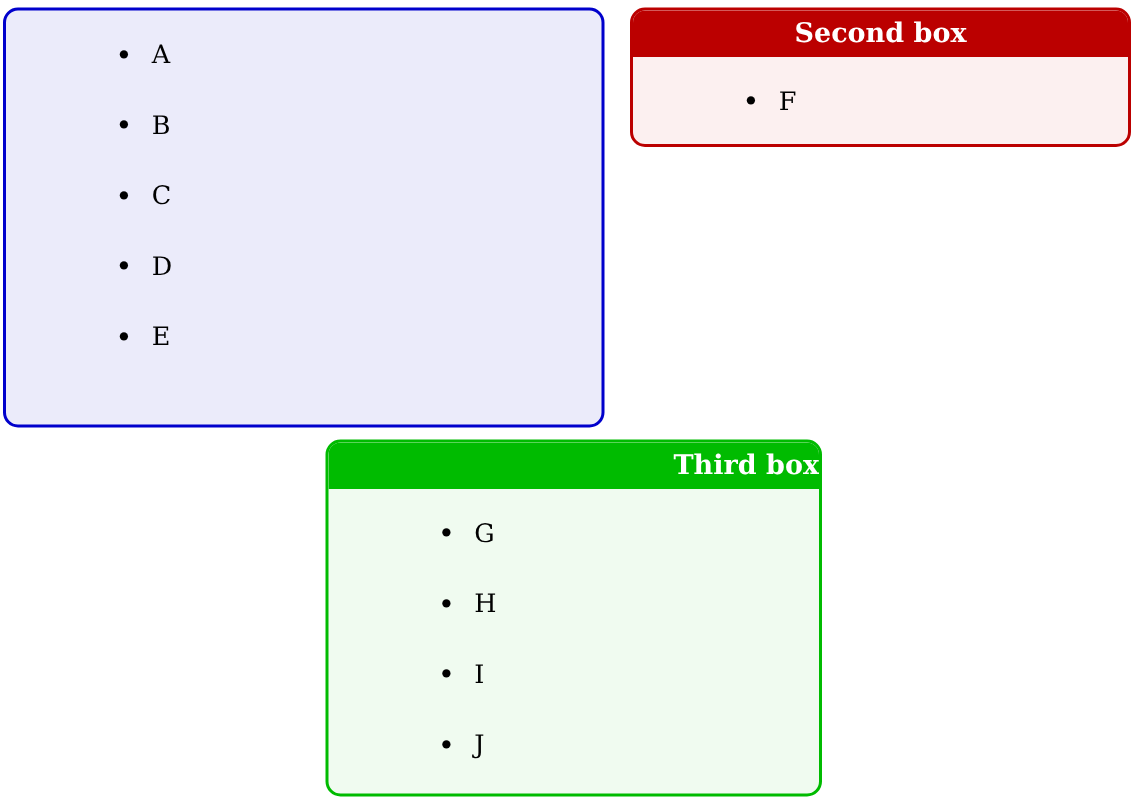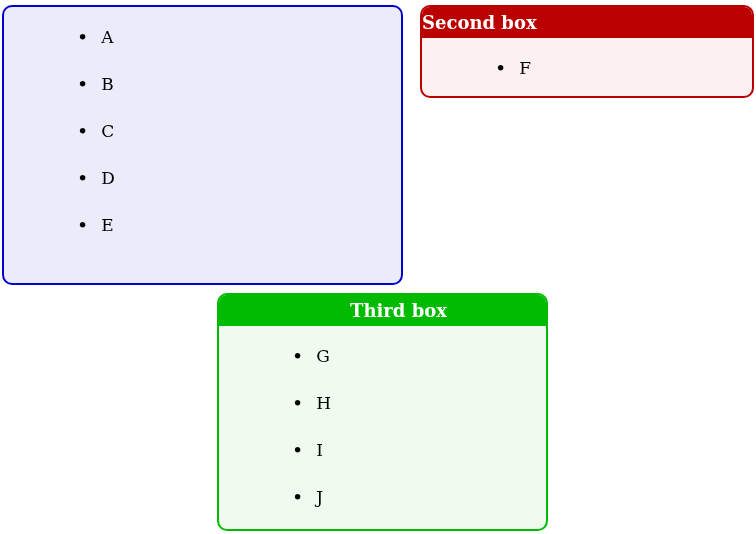--- a/index.html
+++ b/index.html
@@ -27,22 +27,22 @@
     box-sizing: border-box;
     height: 31px;
     background: var(--title-bg, #000);
     color: #ffffff;
     font-weight: bold;
     font-size: 18px;
     line-height: 31px;
     white-space: nowrap;
   }
   .titlebar.align-left-sm  { padding-left: 12px; text-align: left; }
-  .titlebar.align-left-lg  { padding-left: 32px; text-align: center; }
-  .titlebar.align-center   { text-align: left; }
+  .titlebar.align-left-lg  { padding-left: 32px; text-align: right; }
+  .titlebar.align-center   { text-align: center; }
   .tcbox ul {
     margin: 0;
     padding: 20px 10px 0 73px;
     list-style: none;
   }
   .tcbox li {
     margin: 0 0 26px 0;
     font-size: 17px;
     line-height: 21px;
     color: #000000;

